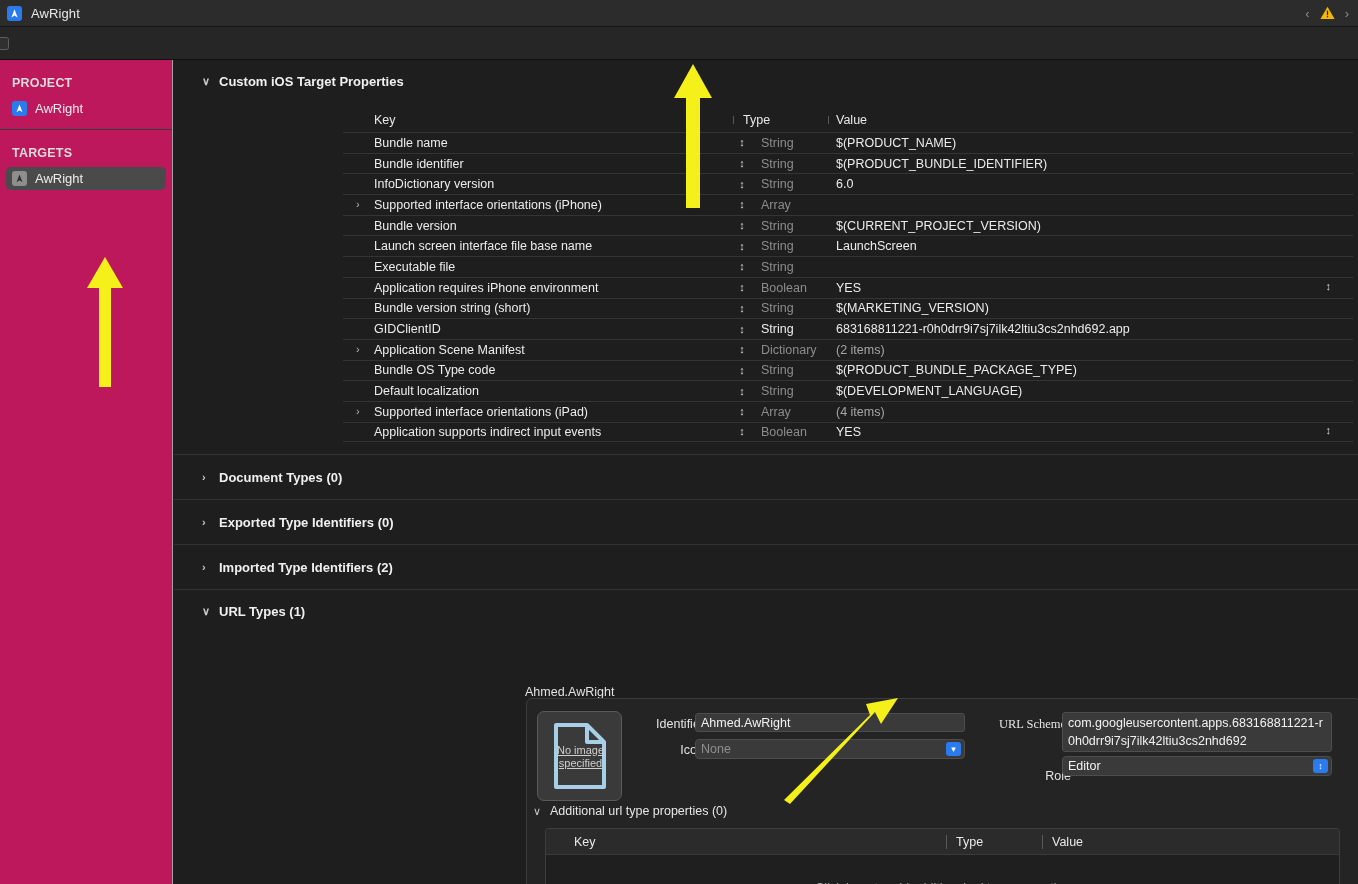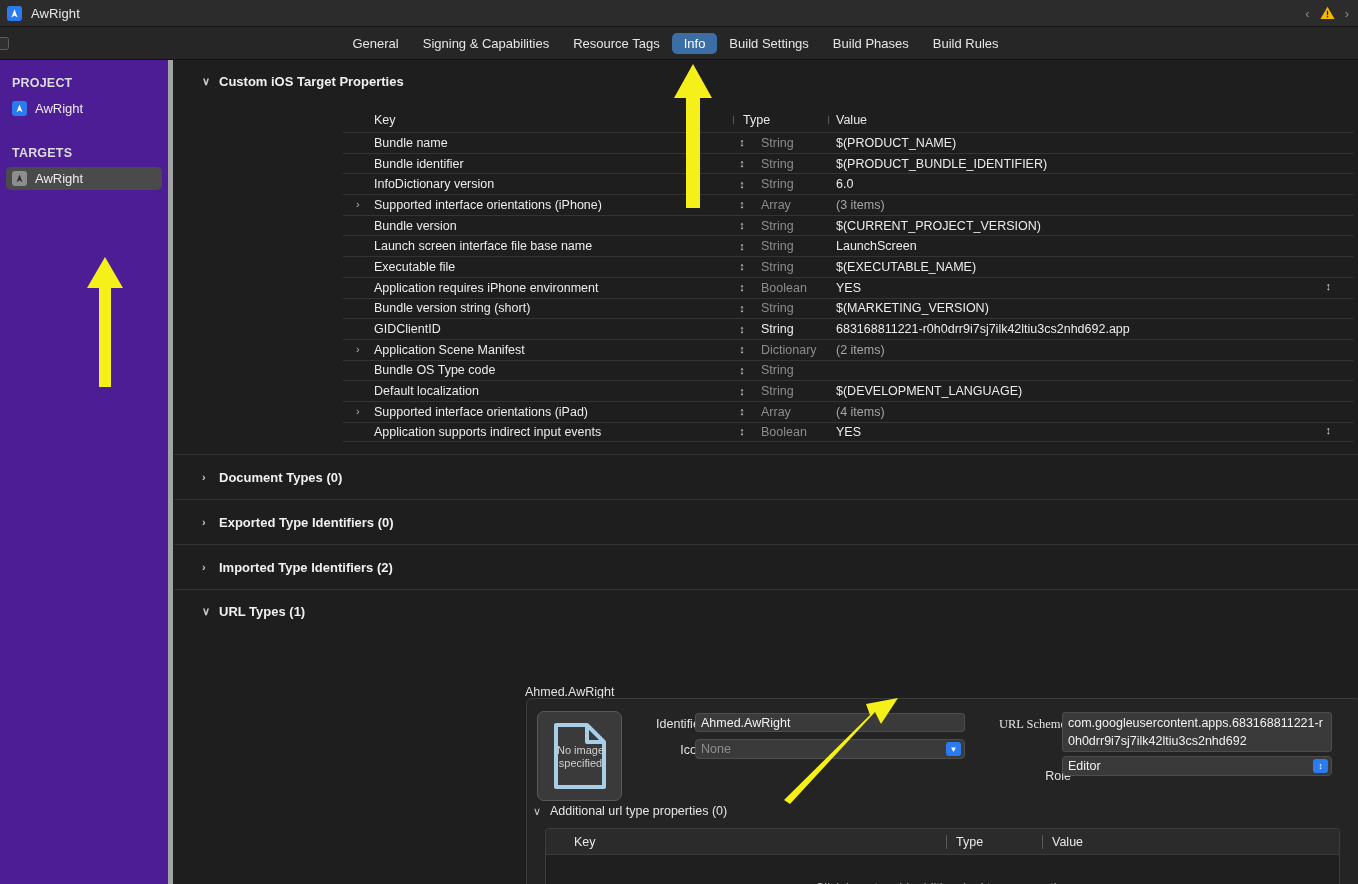--- a/index.html
+++ b/index.html
@@ -48,22 +48,22 @@
           transform: translateX(-8px); }
   .tab {
     font-size: 13px; color: #e6e6e6; padding: 3px 12px; border-radius: 5px;
     white-space: nowrap; cursor: default;
   }
   .tab.active { background: #3a6ea5; color: #ffffff; }
 
   
   .sidebar {
     position: absolute; left: 0; top: 60px; width: 173px; height: 824px;
-    background: #4c1d95;
-    border-right: 5px solid #a3a3a3;
+    background: #be185d;
+    border-right: 1px solid #a3a3a3;
   }
   .sb-group {
     font-size: 12.5px; font-weight: bold; color: #dcdcdc;
     padding: 16px 0 4px 12px; letter-spacing: .2px;
   }
   .sb-sep { height: 1px; background: #3a3a3a; margin: 9px 0 0 0; }
   .sb-item {
     display: flex; align-items: center; gap: 8px;
     height: 23px; margin: 3px 6px 0 6px; padding-left: 6px;
     border-radius: 5px; font-size: 13px; color: #ececec; cursor: default;
@@ -200,29 +200,20 @@
         <path d="M8.5 1.8 L15.6 14 L1.4 14 Z" fill="#f5b800"></path>
         <rect x="7.85" y="5.6" width="1.3" height="4.6" rx="0.5" fill="#2b2b00"></rect>
         <circle cx="8.5" cy="11.7" r="0.8" fill="#2b2b00"></circle>
       </svg>
       <span class="chevbtn">›</span>
     </span>
   </div>
 
   <div class="tabbar">
     <span class="winctl"></span>
-    <div class="tabs">
-      <span class="tab">General</span>
-      <span class="tab">Signing &amp; Capabilities</span>
-      <span class="tab">Resource Tags</span>
-      <span class="tab active">Info</span>
-      <span class="tab">Build Settings</span>
-      <span class="tab">Build Phases</span>
-      <span class="tab">Build Rules</span>
-    </div>
   </div>
 
   <div class="sidebar">
     <div class="sb-group">PROJECT</div>
     <div class="sb-item">
       <span class="sb-icon-blue">
         <svg width="11" height="11" viewBox="0 0 11 11">
           <path d="M5.5 1.6 L8.5 9.2 L5.5 7.3 L2.5 9.2 Z" fill="#ffffff"></path>
         </svg>
       </span>
@@ -277,21 +268,20 @@
             </span>
             <span class="t">String</span>
             <span class="v">6.0</span>
           </div>
           <div class="row">
             <span class="k"><span class="twisty">›</span><span>Supported interface orientations (iPhone)</span></span>
             <span class="stepper">
               <span class="stepglyph">↕</span>
             </span>
             <span class="t">Array</span>
-            <span class="v muted">(3 items)</span>
           </div>
           <div class="row">
             <span class="k"><span>Bundle version</span></span>
             <span class="stepper">
               <span class="stepglyph">↕</span>
             </span>
             <span class="t">String</span>
             <span class="v">$(CURRENT_PROJECT_VERSION)</span>
           </div>
           <div class="row">
@@ -301,21 +291,20 @@
             </span>
             <span class="t">String</span>
             <span class="v">LaunchScreen</span>
           </div>
           <div class="row">
             <span class="k"><span>Executable file</span></span>
             <span class="stepper">
               <span class="stepglyph">↕</span>
             </span>
             <span class="t">String</span>
-            <span class="v">$(EXECUTABLE_NAME)</span>
           </div>
           <div class="row">
             <span class="k"><span>Application requires iPhone environment</span></span>
             <span class="stepper">
               <span class="stepglyph">↕</span>
             </span>
             <span class="t">Boolean</span>
             <span class="v">YES<span class="v-stepper">
                 <span class="stepglyph">↕</span>
               </span></span>
@@ -343,20 +332,21 @@
             </span>
             <span class="t">Dictionary</span>
             <span class="v muted">(2 items)</span>
           </div>
           <div class="row">
             <span class="k"><span>Bundle OS Type code</span></span>
             <span class="stepper">
               <span class="stepglyph">↕</span>
             </span>
             <span class="t">String</span>
+            <span class="v">$(PRODUCT_BUNDLE_PACKAGE_TYPE)</span>
           </div>
           <div class="row">
             <span class="k"><span>Default localization</span></span>
             <span class="stepper">
               <span class="stepglyph">↕</span>
             </span>
             <span class="t">String</span>
             <span class="v">$(DEVELOPMENT_LANGUAGE)</span>
           </div>
           <div class="row">
@@ -412,21 +402,21 @@
       <div style="position:absolute; left:10px; top:12px; width:85px; height:90px;
                   background:#3a3a3a; border:1px solid #5a5a5a; border-radius:7px;
                   display:flex; align-items:center; justify-content:center;">
         <svg width="58" height="70" viewBox="0 0 58 70">
           <path d="M5 4 H36 L53 21 V66 H5 Z" fill="none" stroke="#a9cfe8" stroke-width="4" stroke-linejoin="round"></path>
           <path d="M36 4 V21 H53" fill="none" stroke="#a9cfe8" stroke-width="4" stroke-linejoin="round"></path>
         </svg>
         <div style="position:absolute; left:0; top:0; width:85px; height:90px;
                     display:flex; align-items:center; justify-content:center;
                     font-size:11px; color:#cfcfcf; line-height:1.22; text-align:center;
-                    pointer-events:none;">No image specified</div>
+                    pointer-events:none;text-decoration:underline;">No image specified</div>
       </div>
 
       <span class="fld-label" style="position:absolute; left:95px; top:18px; width:66px;">Identifier</span>
       <input class="textfield" style="position: absolute; left: 168px; top: 14px; width: 270px; height: 19px;" value="Ahmed.AwRight">
 
       <span class="fld-label" style="position:absolute; left:95px; top:44px; width:66px;">Icon</span>
       <div class="combo" style="position:absolute; left:168px; top:40px; width:270px; height:20px;">
         <span style="color:#8e8e8e;">None</span>
         <span class="handle">▾</span>
       </div>

